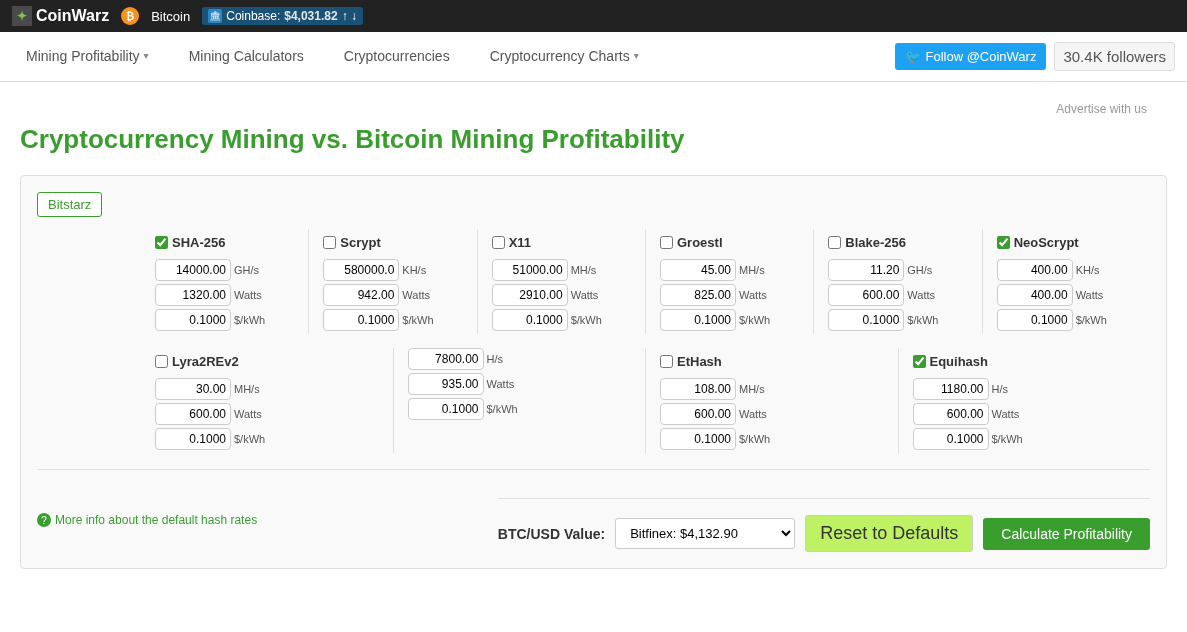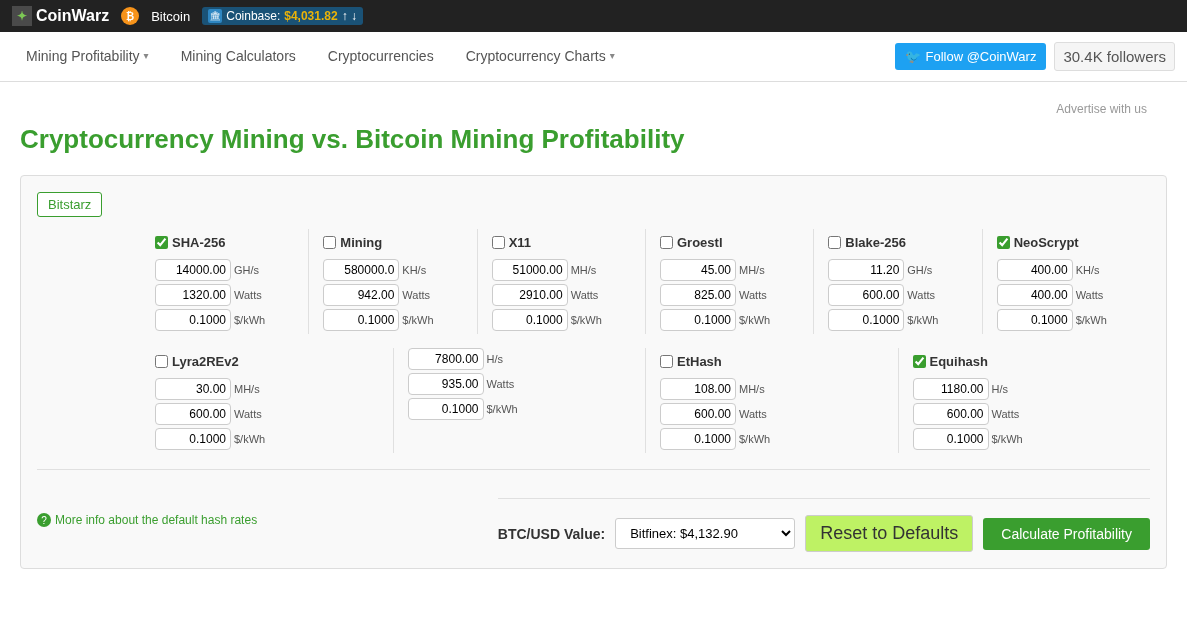--- a/index.html
+++ b/index.html
@@ -48,37 +48,37 @@
       color: #fff;
       font-size: 12px;
     }
     .coinbase-icon {
       width: 14px; height: 14px;
       background: #2e86c1;
       border-radius: 2px;
       display: inline-flex; align-items: center; justify-content: center;
       font-size: 9px; color: #fff;
     }
-    .coinbase-price { color: #eab308; font-weight: bold; }
+    .coinbase-price { color: #e5e5e5; font-weight: bold; }
     .price-arrow { color: #fff; }
 
     
     #navbar {
       background: #fff;
       border-bottom: 1px solid #ddd;
       padding: 0 12px;
       display: flex;
       align-items: center;
       justify-content: space-between;
       height: 50px;
     }
     .nav-links {
       display: flex;
       align-items: center;
-      gap: 4px;
+      gap: 12px;
       height: 100%;
     }
     .nav-item {
       display: flex; align-items: center; gap: 4px;
       padding: 0 14px;
       height: 100%;
       cursor: pointer;
       font-size: 14px;
       color: #555;
       border-bottom: 2px solid transparent;
@@ -320,21 +320,21 @@
                 <span class="ul">Watts</span>
               </div>
               <div class="input-line">
                 <input type="text" class="inp" value="0.1000" style="">
                 <span class="ul">$/kWh</span>
               </div>
             </div>
             <div class="algo-block">
               <div class="algo-name-row">
                 <input type="checkbox" class="chk" style="">
-                <span>Mining</span>
+                <span>Scrypt</span>
               </div>
               <div class="input-line">
                 <input type="text" class="inp" value="580000.0" style="">
                 <span class="ul">KH/s</span>
               </div>
               <div class="input-line">
                 <input type="text" class="inp" value="942.00" style="">
                 <span class="ul">Watts</span>
               </div>
               <div class="input-line">

